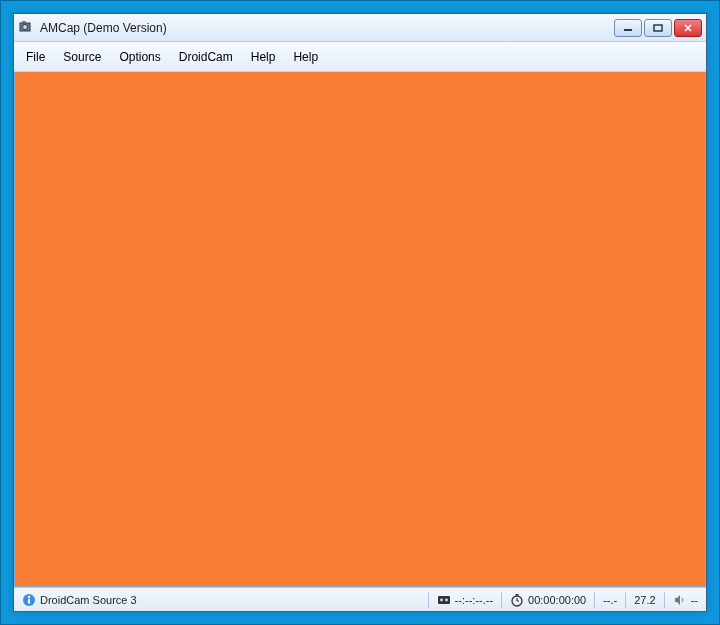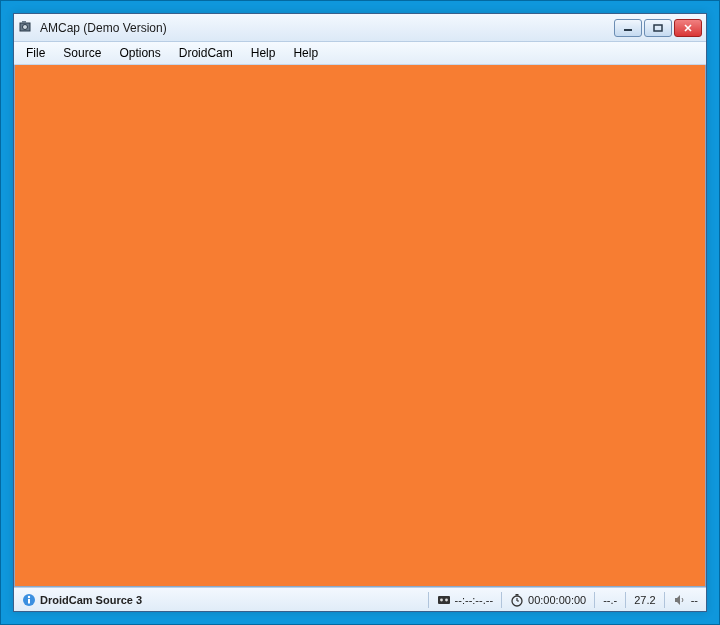--- a/index.html
+++ b/index.html
@@ -56,21 +56,21 @@
     cursor: pointer;
   }
   .win-btn.min, .win-btn.max {
     background: linear-gradient(#f0f6fd, #c5daf0);
   }
   .win-btn.close {
     background: linear-gradient(#f08080, #d93636);
     border-color: #a02020;
   }
   .menubar {
-    height: 23px;
+    height: 30px;
     background: linear-gradient(#f5faff, #e4eef9);
     border-bottom: 1px solid #c5d6ea;
     display: flex;
     align-items: center;
     padding: 0 4px;
     gap: 2px;
   }
   .menu-item {
     padding: 2px 8px;
     color: #000;
@@ -99,21 +99,21 @@
     width: 1px; height: 16px;
     background: #b0c4db;
     margin: 0 2px;
   }
   .sb-section {
     display: flex;
     align-items: center;
     gap: 4px;
     padding: 0 4px;
   }
-  .sb-section.device { flex: 1; font-weight: bold; }
+  .sb-section.device { flex: 1; }
   .sb-icon { width: 14px; height: 14px; flex-shrink: 0; }
 </style>
 </head>
 <body>
 
 <div class="outer-border">
   <div class="window">
 
     <div class="titlebar">
       <span class="app-icon">

